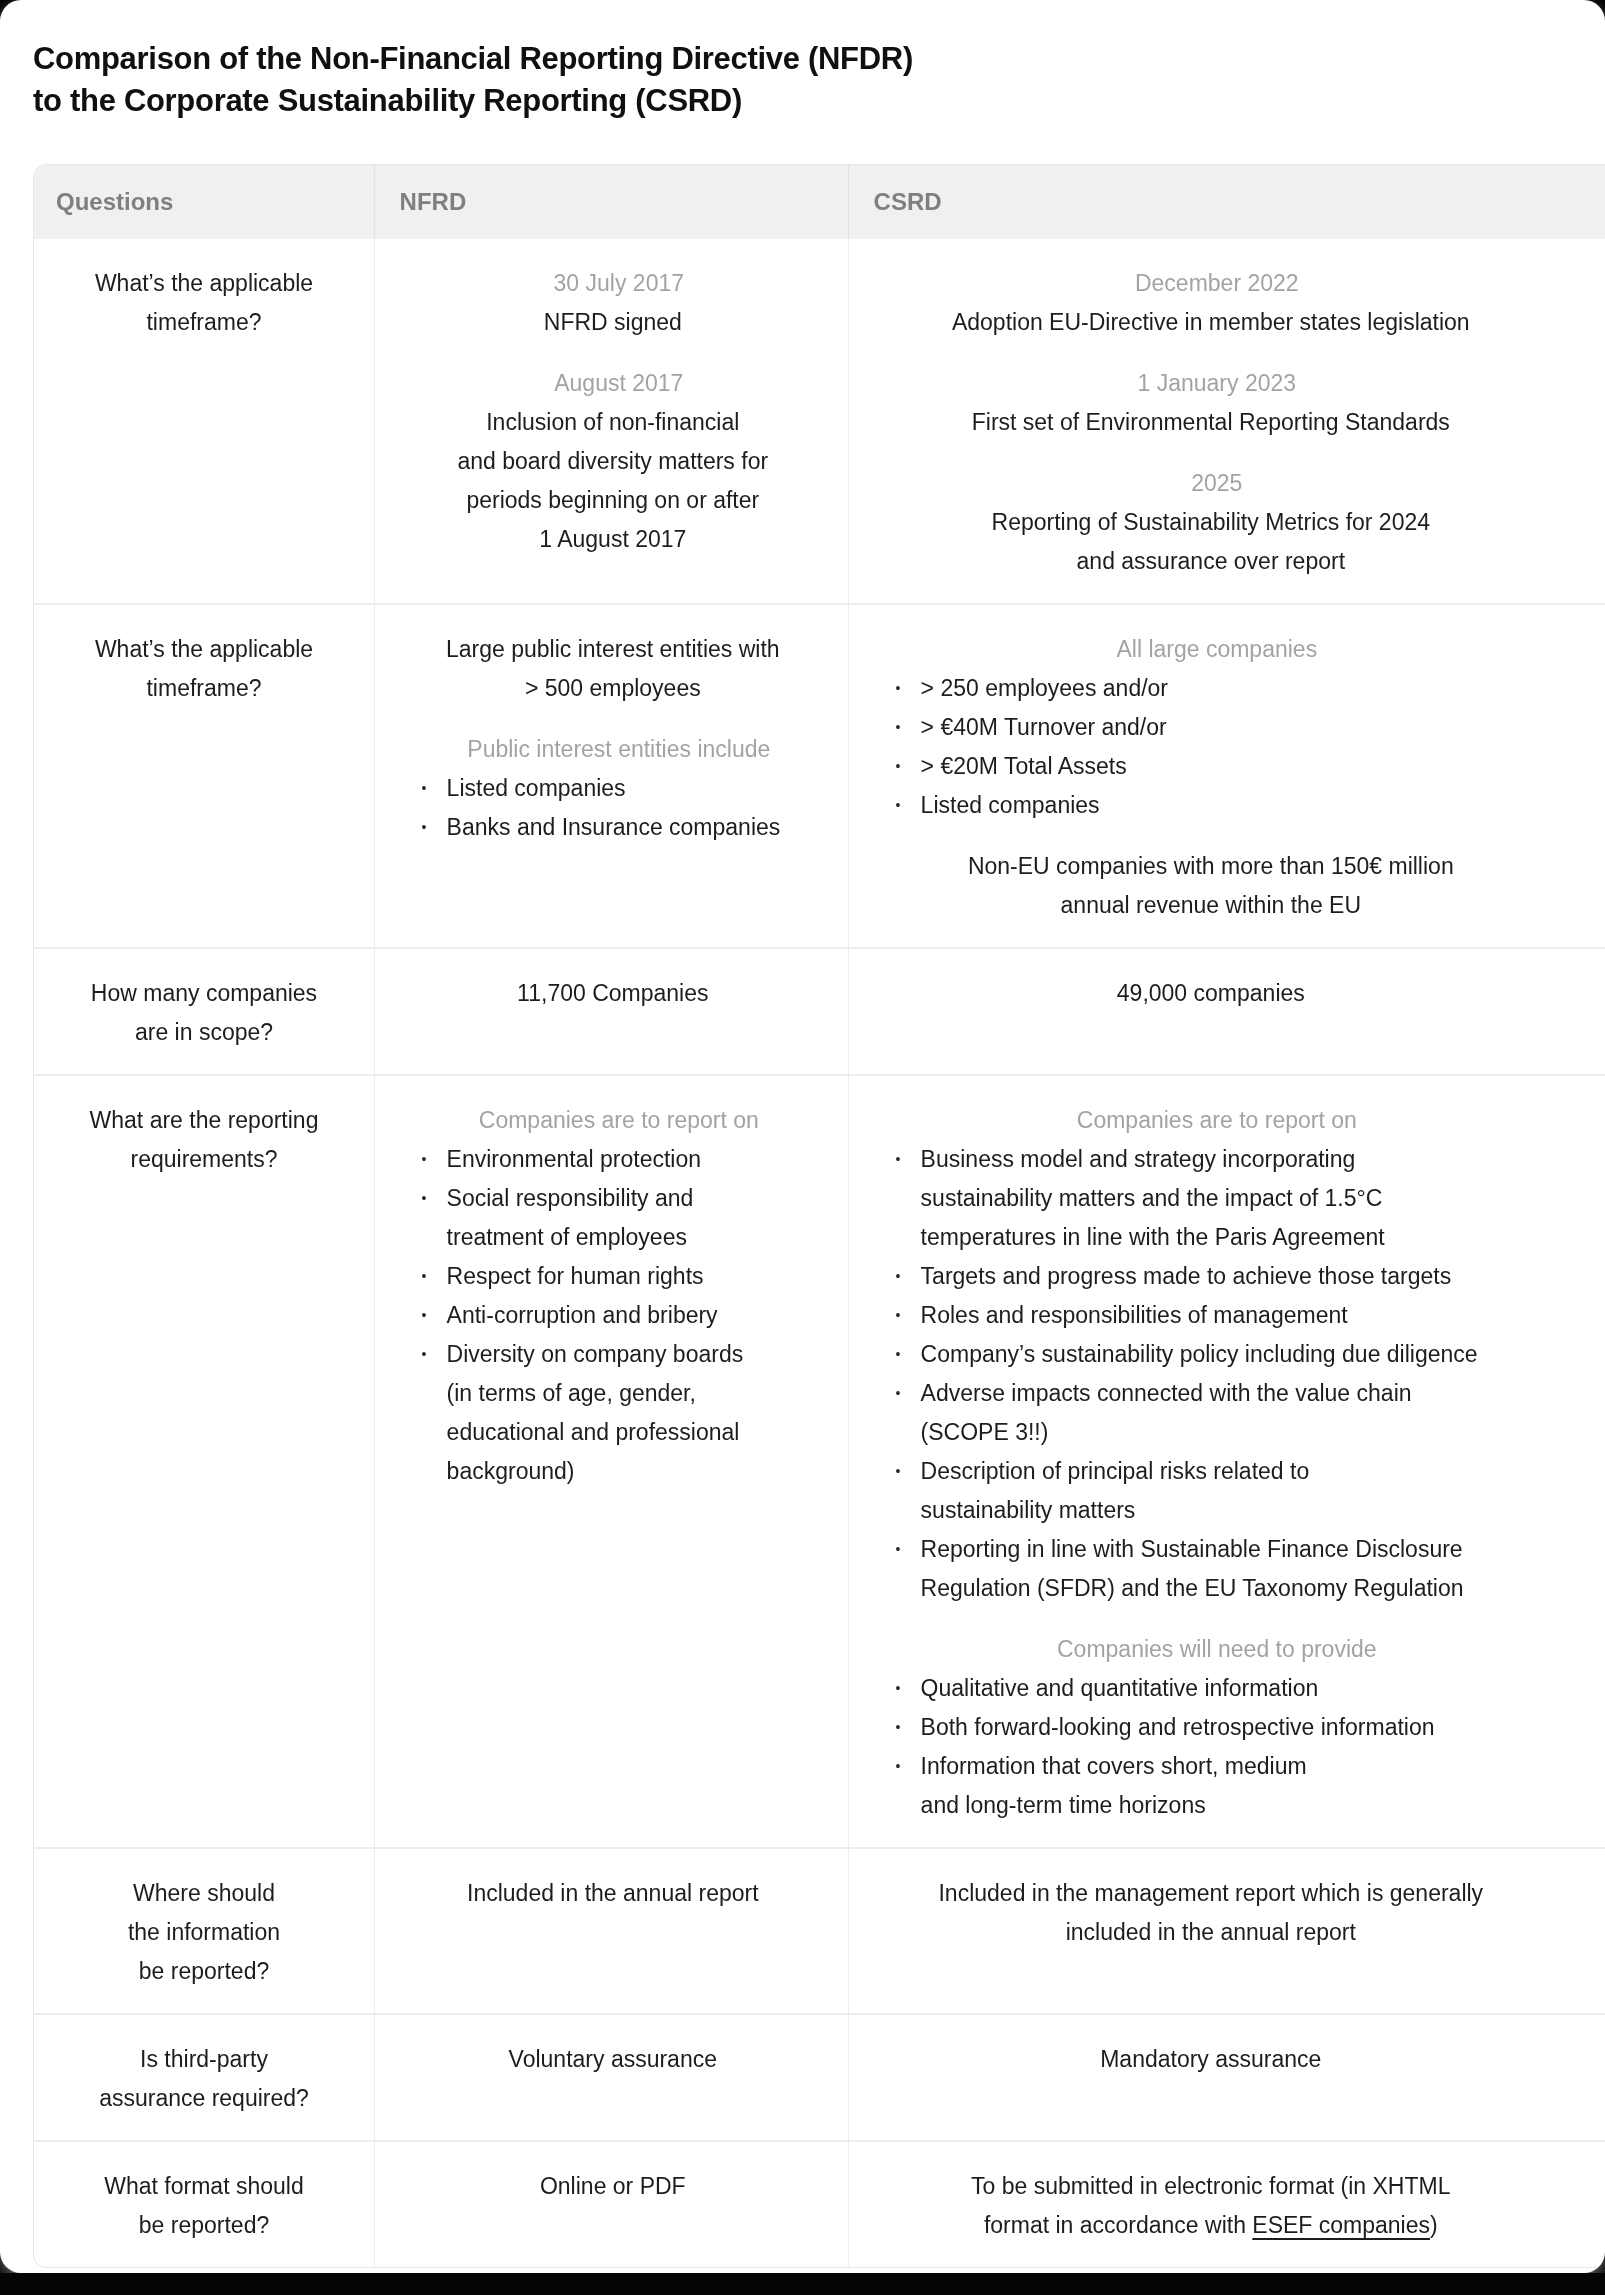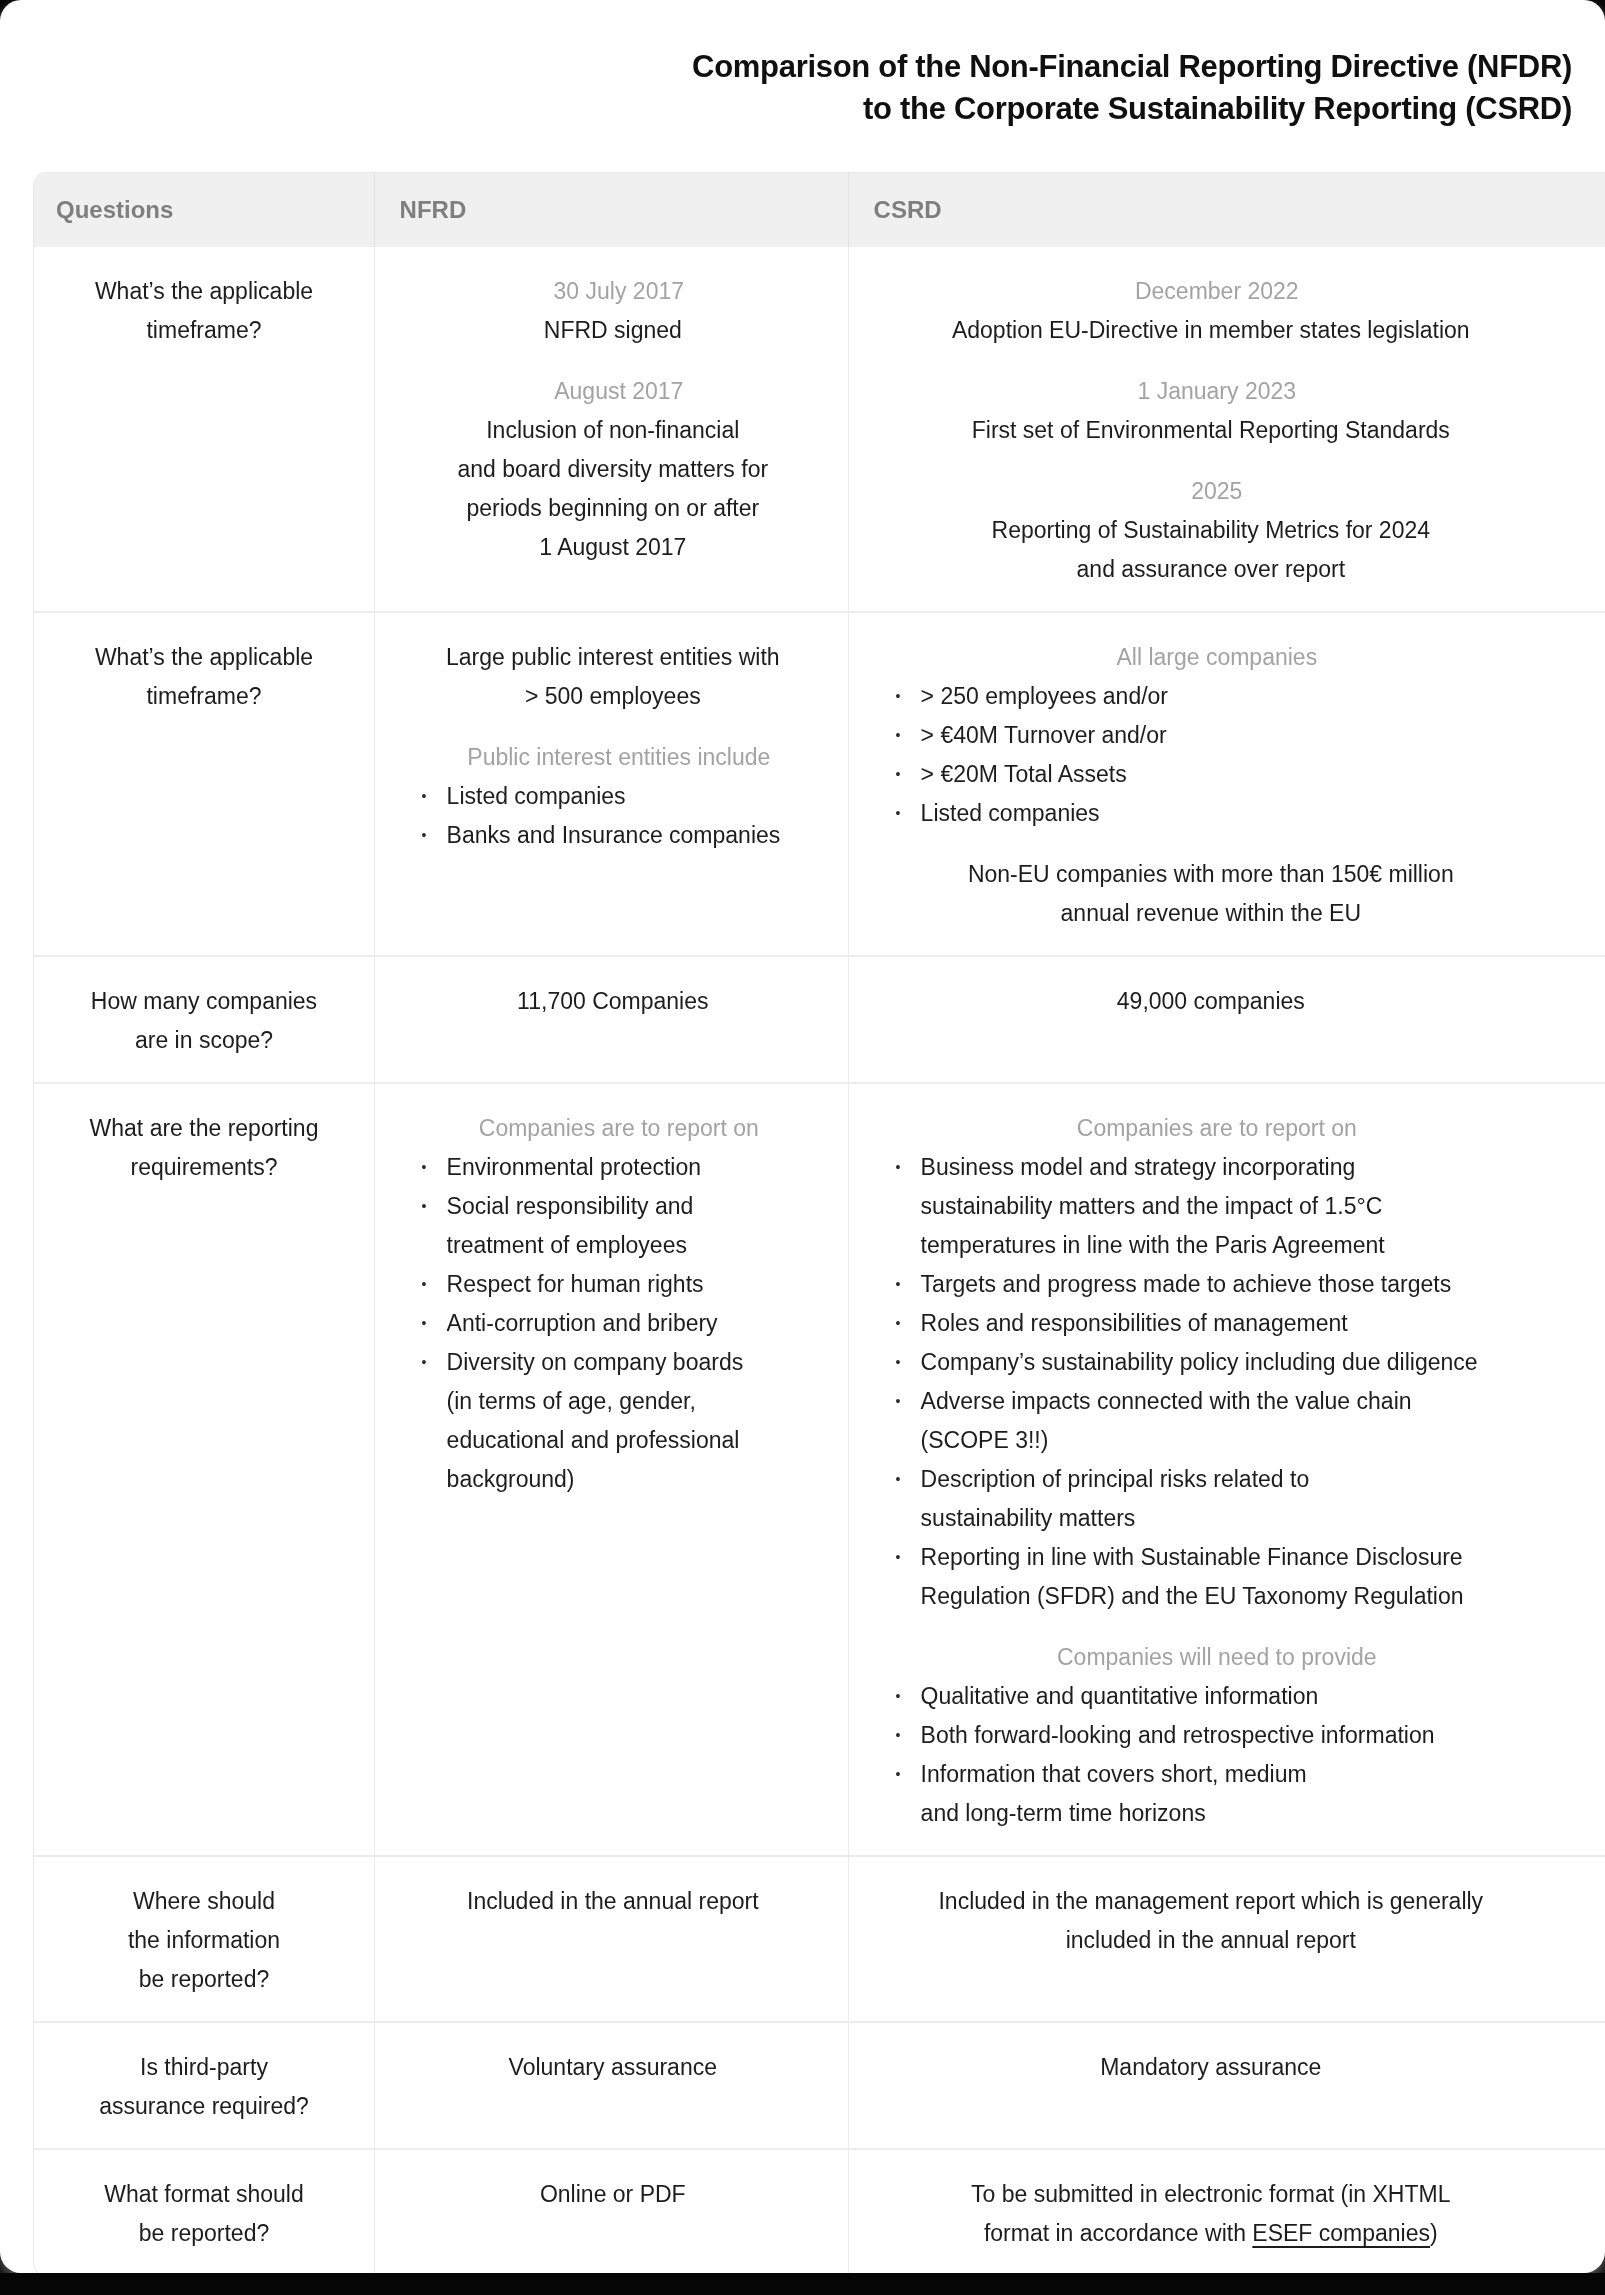--- a/index.html
+++ b/index.html
@@ -23,27 +23,26 @@
   .page-card{
     position:absolute;
     top:0;left:0;right:0;bottom:22.4px;
     background:var(--card-bg);
     border-radius:21px;
     box-shadow:0 5.5px 12px rgba(200,200,200,0.45);
     padding:34px 33px 0 33px;
     overflow:hidden;
   }
   .page-title{
-    margin:12px 0 42px 0;
+    margin:4px 0 42px 0;
     font-size:31px;
     line-height:42px;
     font-weight:700;
     letter-spacing:-0.3px;
     color:#101010;
-    text-align:right;
   }
   .cmp-table{
     border:1.6px solid var(--border);
     border-radius:13px;
     width:1604px;
     overflow:hidden;
   }
   .trow{
     display:grid;
     grid-template-columns:340px 474px 722px;

